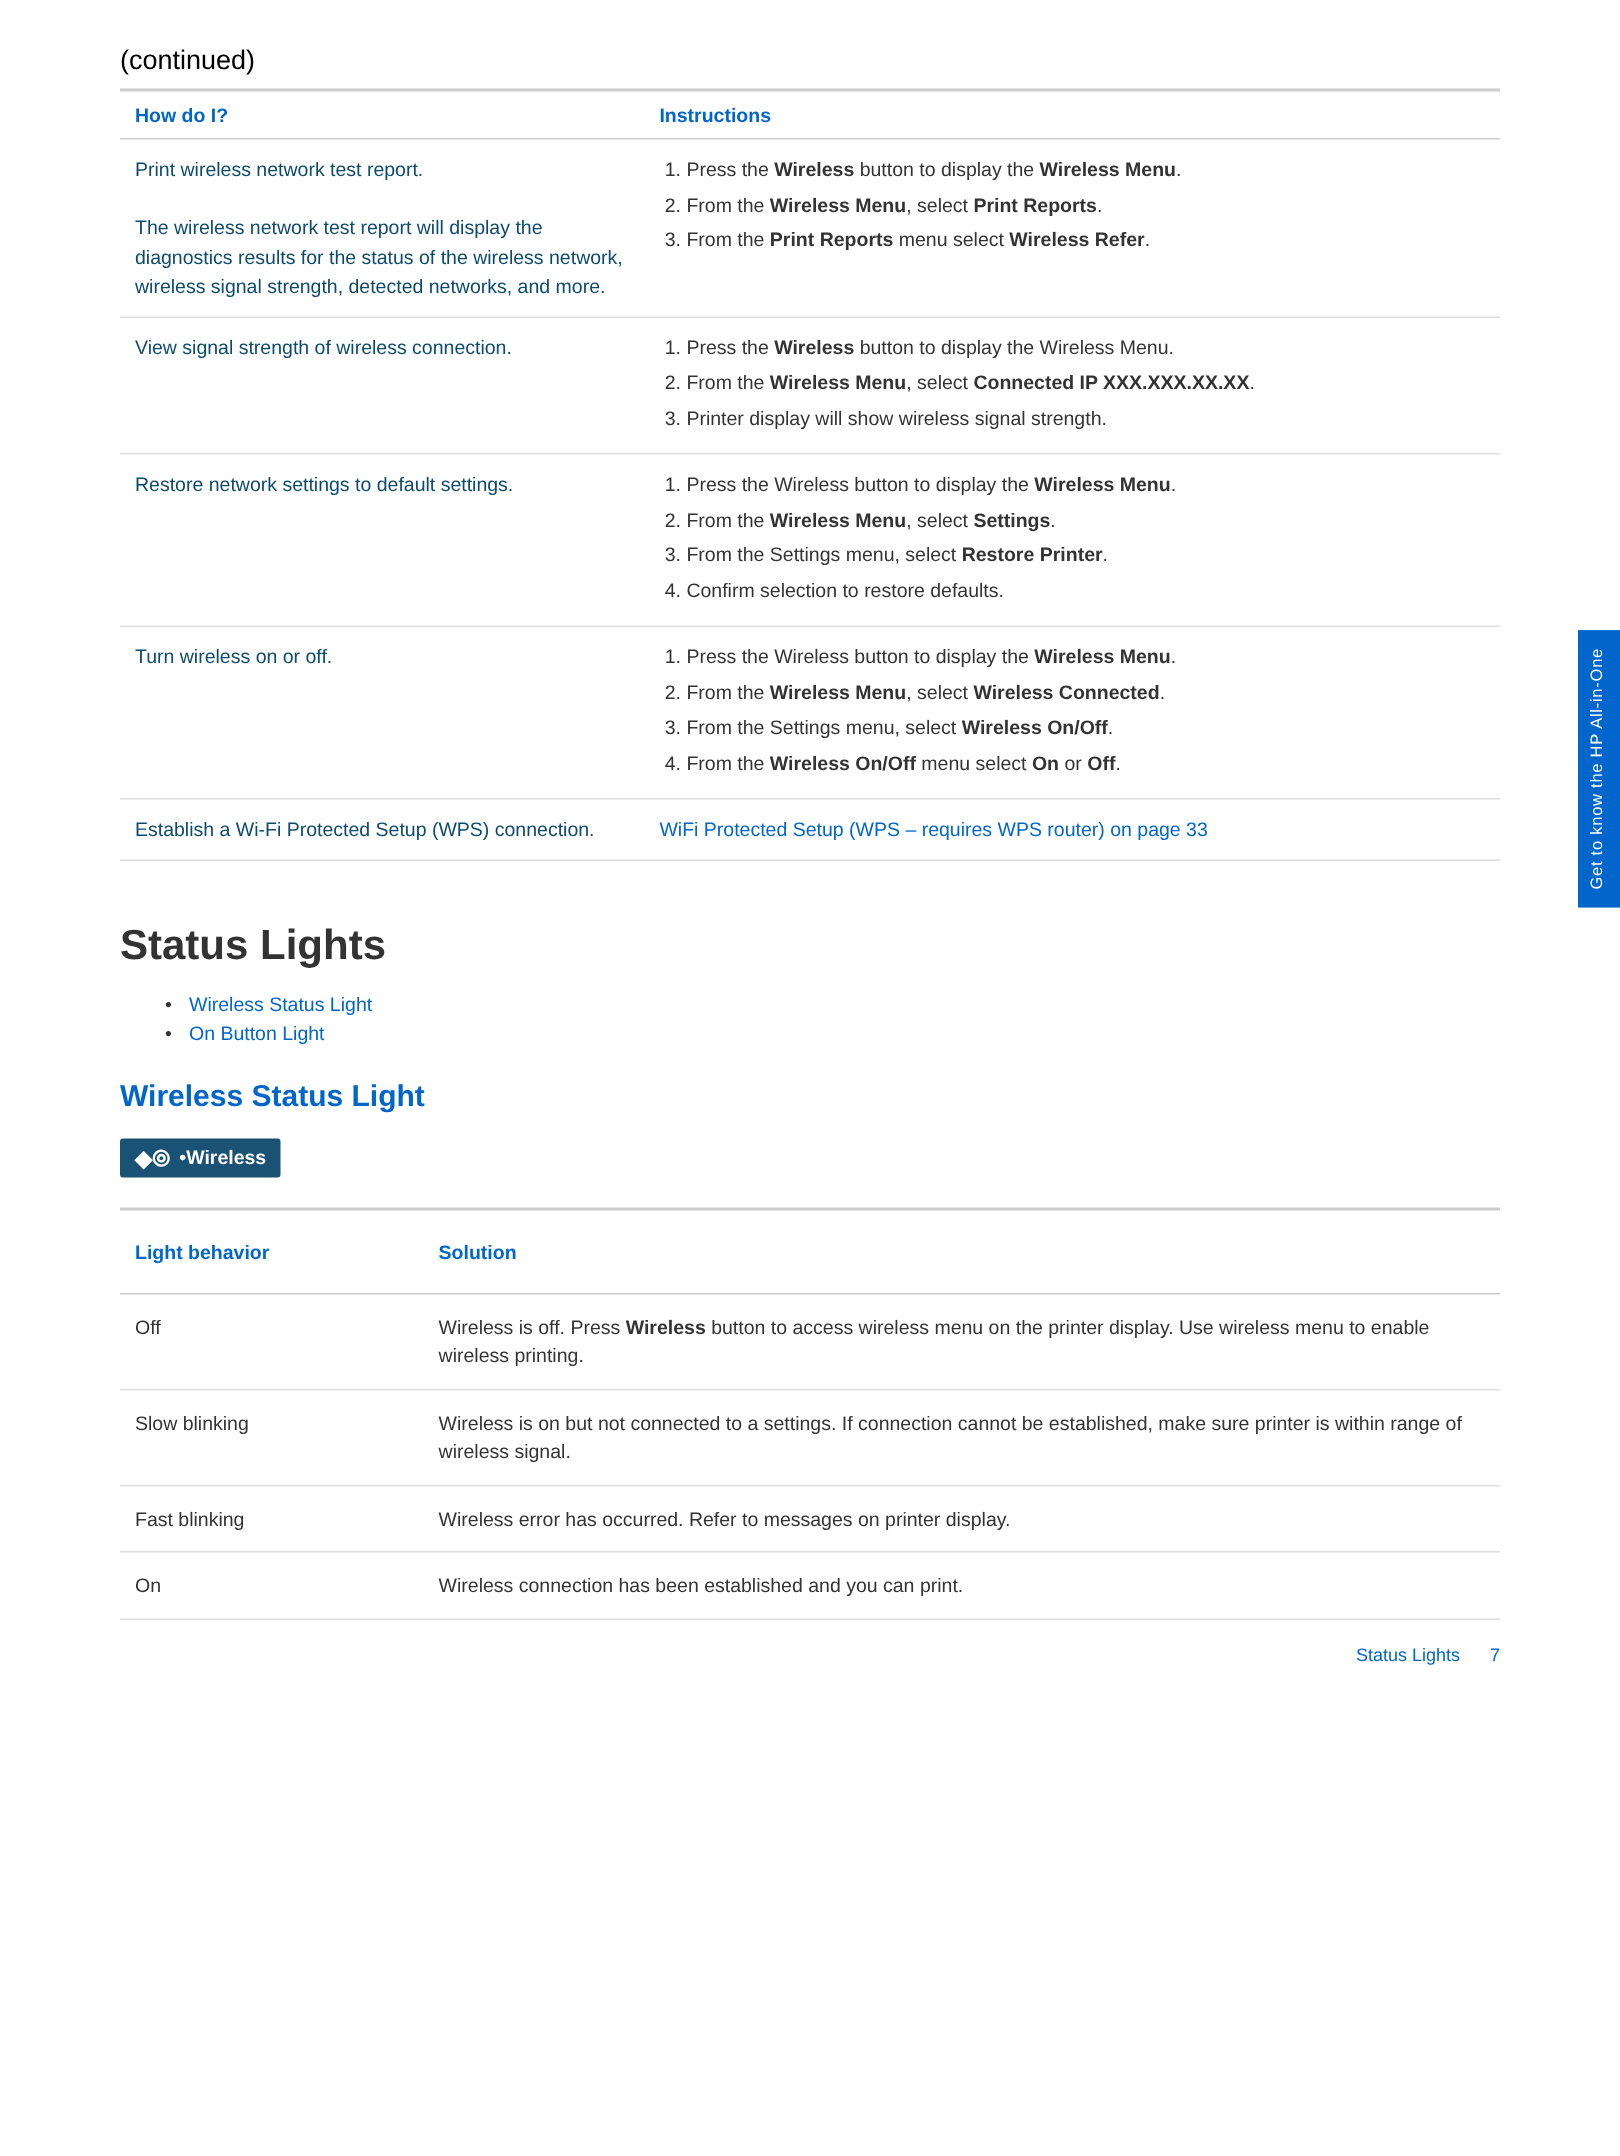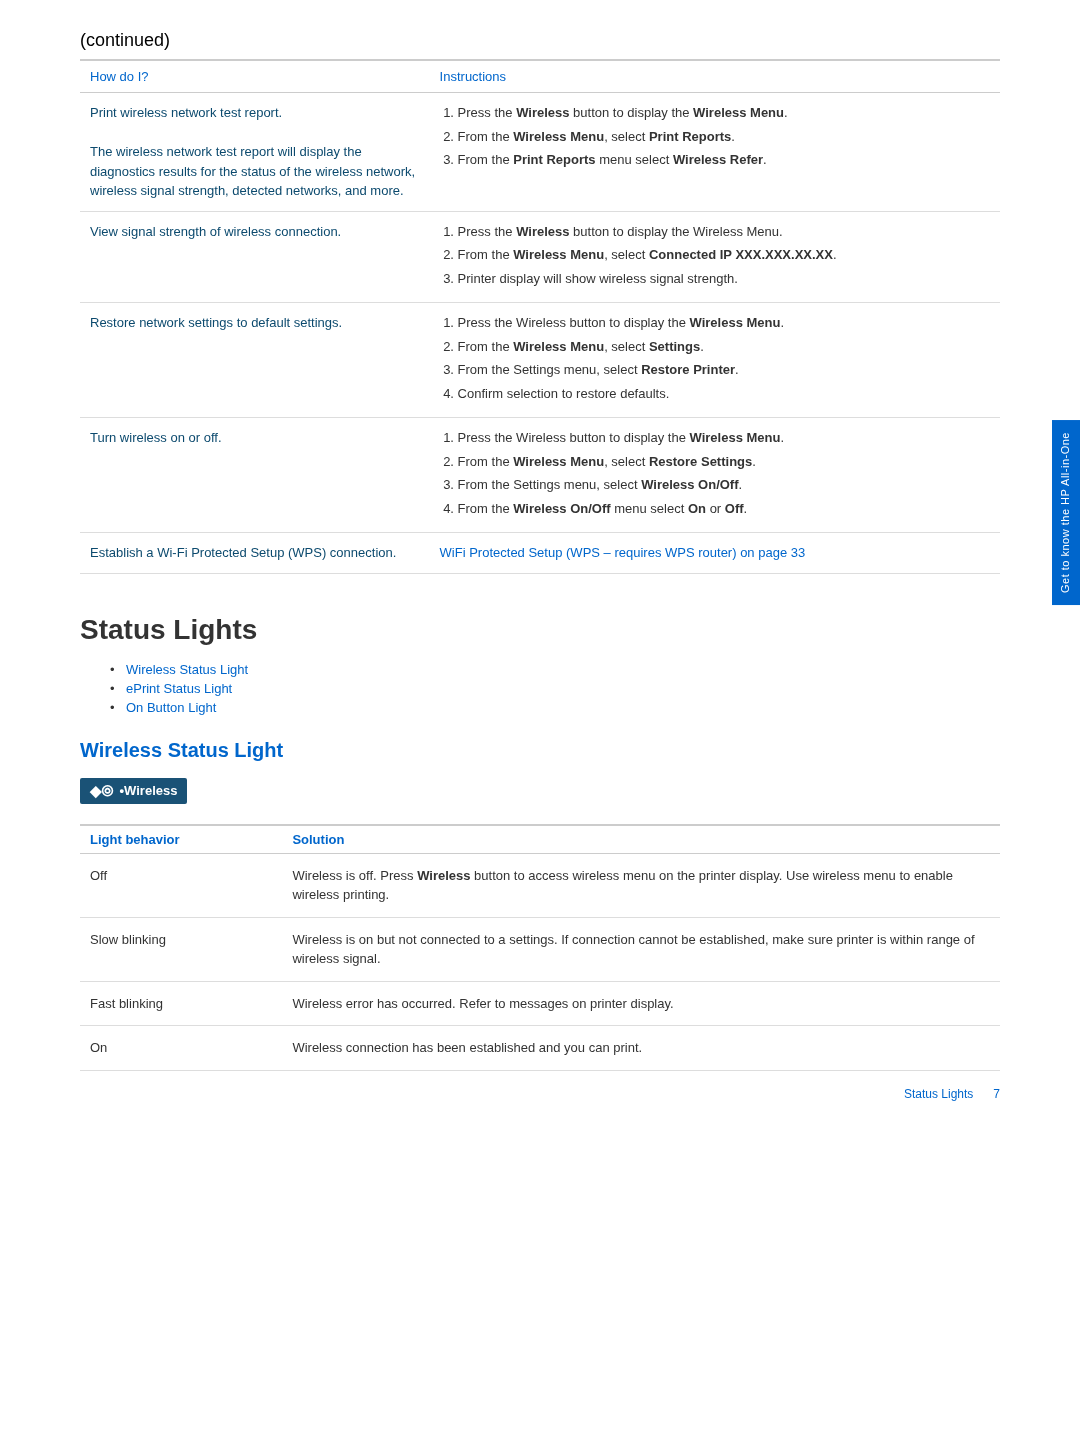--- a/index.html
+++ b/index.html
@@ -29,21 +29,21 @@
     .info-table {
       width: 100%;
       border-collapse: collapse;
       margin-bottom: 40px;
       border-top: 2px solid #ccc;
     }
 
     .info-table th {
       background: #fff;
       color: #0066cc;
-      font-weight: normal;
+      font-weight: bold;
       font-size: 13px;
       padding: 8px 10px;
       text-align: left;
       border-bottom: 1px solid #ccc;
     }
 
     .info-table td {
       padding: 10px 10px;
       vertical-align: top;
       border-bottom: 1px solid #ddd;
@@ -149,21 +149,21 @@
       width: 100%;
       border-collapse: collapse;
       border-top: 2px solid #ccc;
     }
 
     .status-table th {
       background: #fff;
       color: #0066cc;
       font-weight: bold;
       font-size: 13px;
-      padding: 6px 10px;
+      padding: 20px 10px;
       text-align: left;
       border-bottom: 1px solid #ccc;
     }
 
     .status-table td {
       padding: 12px 10px;
       vertical-align: top;
       border-bottom: 1px solid #ddd;
       font-size: 13px;
       line-height: 1.5;
@@ -263,44 +263,41 @@
             <li>Confirm selection to restore defaults.</li>
           </ol>
         </td>
       </tr>
 
       <tr>
         <td>Turn wireless on or off.</td>
         <td>
           <ol>
             <li>Press the Wireless button to display the <span class="bold">Wireless Menu</span>.</li>
-            <li>From the <span class="bold">Wireless Menu</span>, select <span class="bold">Restore Settings</span>.</li>
+            <li>From the <span class="bold">Wireless Menu</span>, select <span class="bold">Wireless Connected</span>.</li>
             <li>From the Settings menu, select <span class="bold">Wireless On/Off</span>.</li>
             <li>From the <span class="bold">Wireless On/Off</span> menu select <span class="bold">On</span> or <span class="bold">Off</span>.</li>
           </ol>
         </td>
       </tr>
 
       <tr>
         <td>Establish a Wi-Fi Protected Setup (WPS) connection.</td>
         <td>
           <a href="#" class="link-text">WiFi Protected Setup (WPS – requires WPS router) on page 33</a>
         </td>
       </tr>
     </tbody>
   </table>
 
   <h1 class="section-title">Status Lights</h1>
 
   <ul class="bullet-list">
     <li>
       <a href="#wireless" class="link-text">Wireless Status Light</a>
-    </li>
-    <li>
-      <a href="#eprint" class="link-text">ePrint Status Light</a>
     </li>
     <li>
       <a href="#button" class="link-text">On Button Light</a>
     </li>
   </ul>
 
   <h2 class="subsection-title" id="wireless">Wireless Status Light</h2>
 
   <div class="wireless-icon-area">
     <div class="wireless-icon-box">

